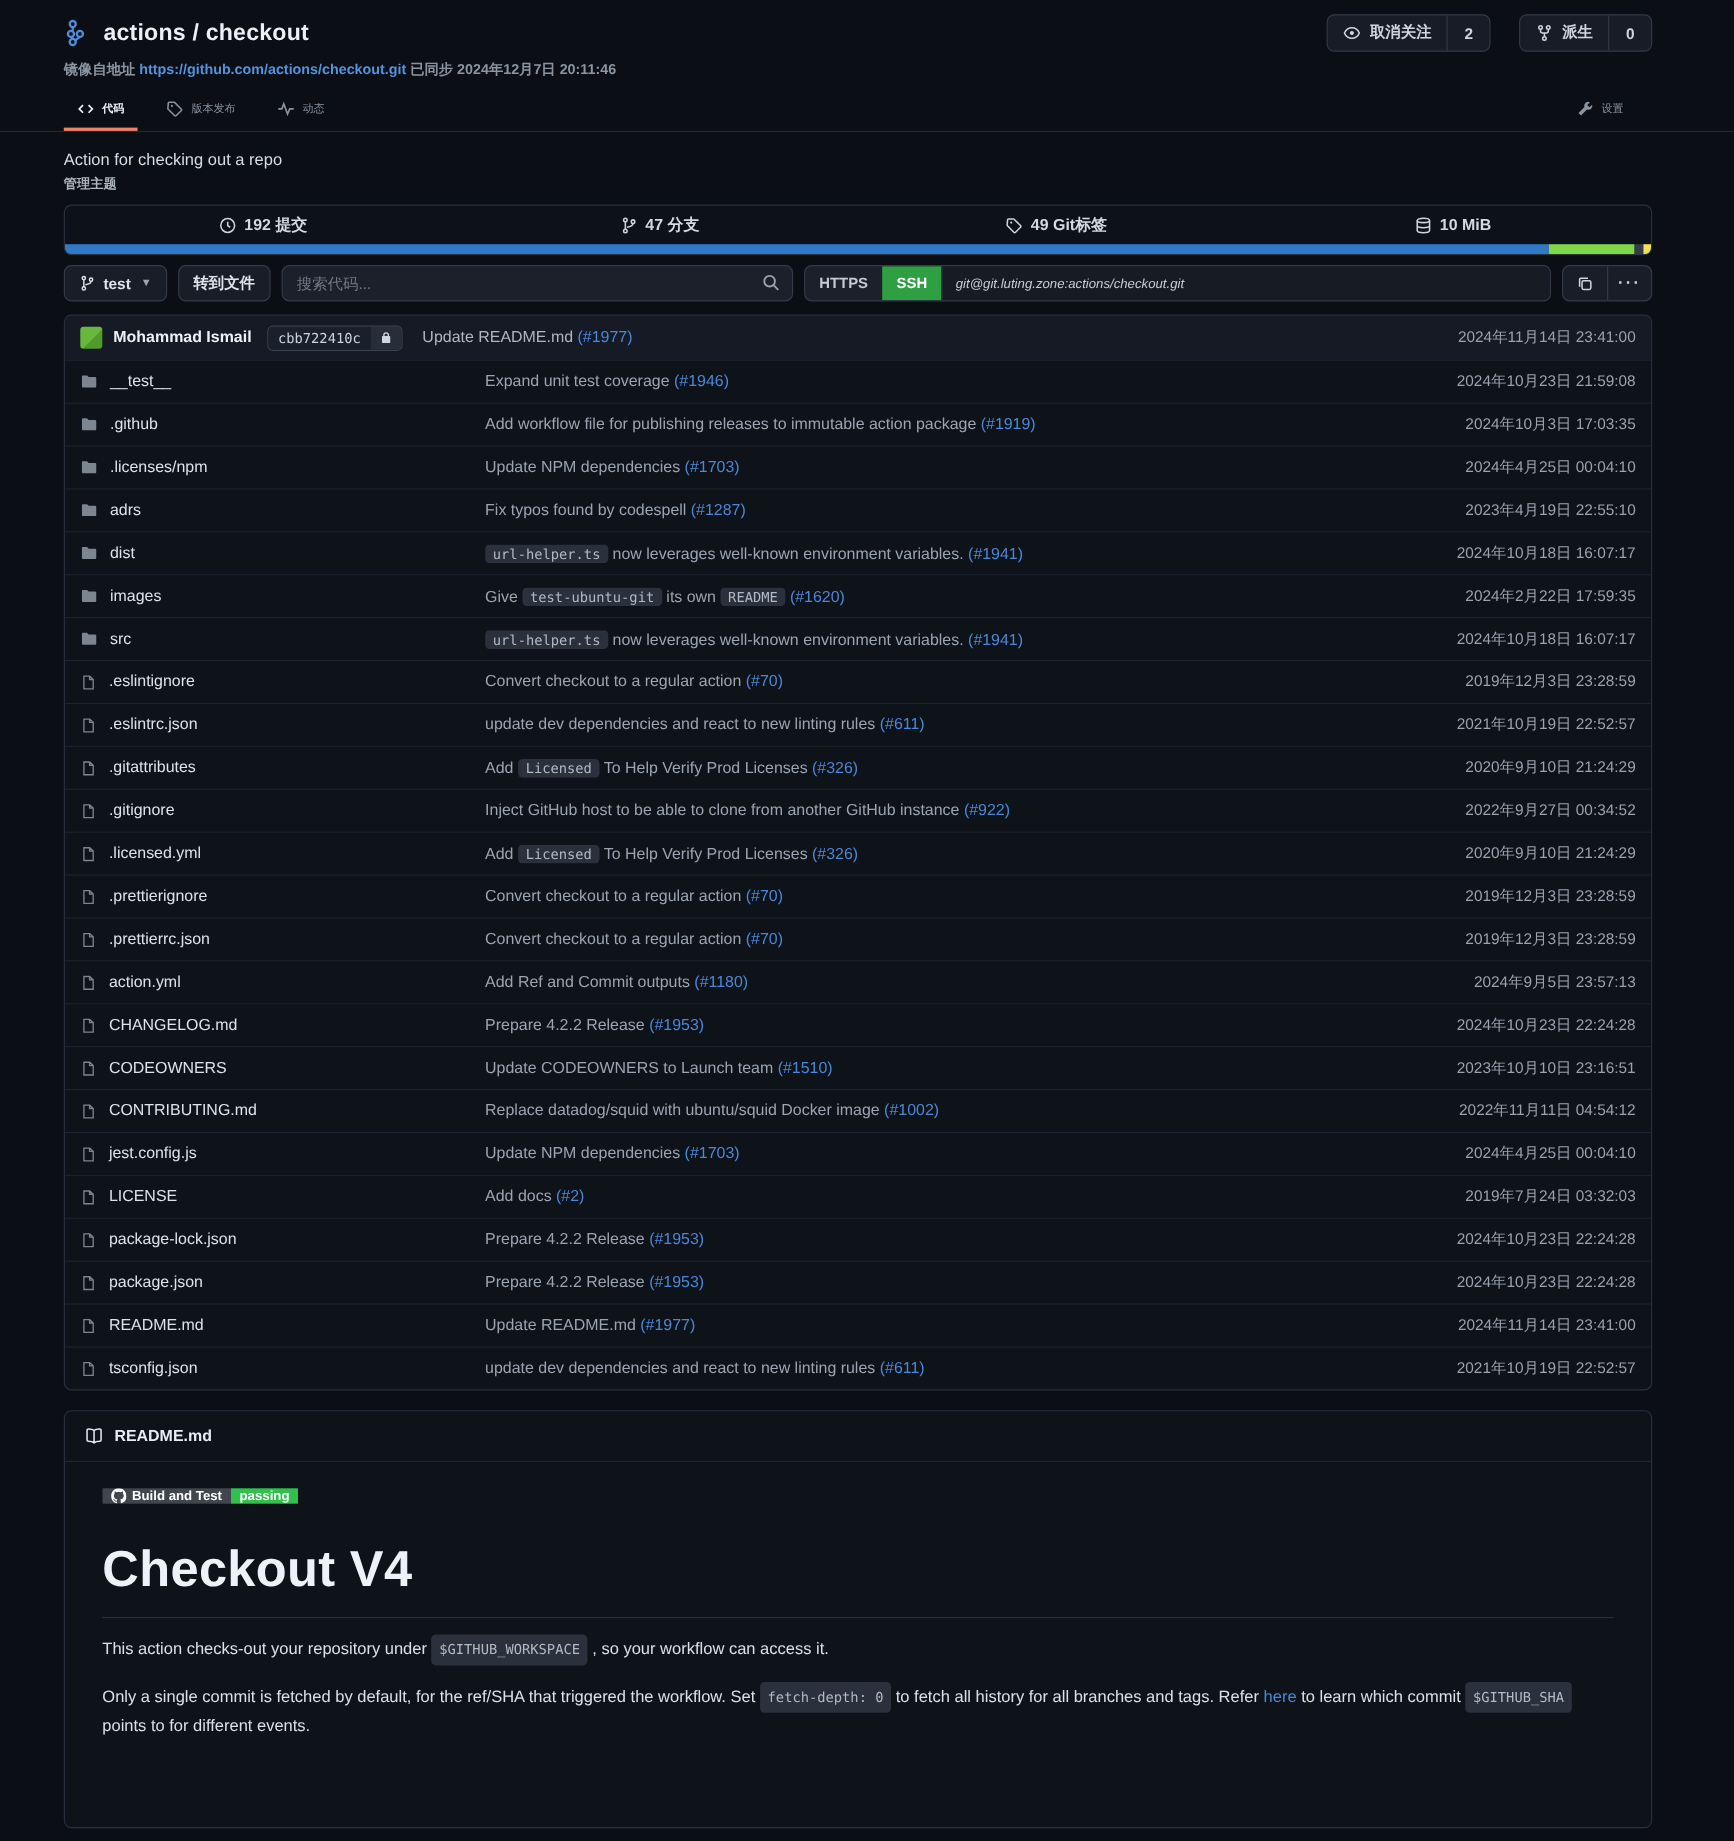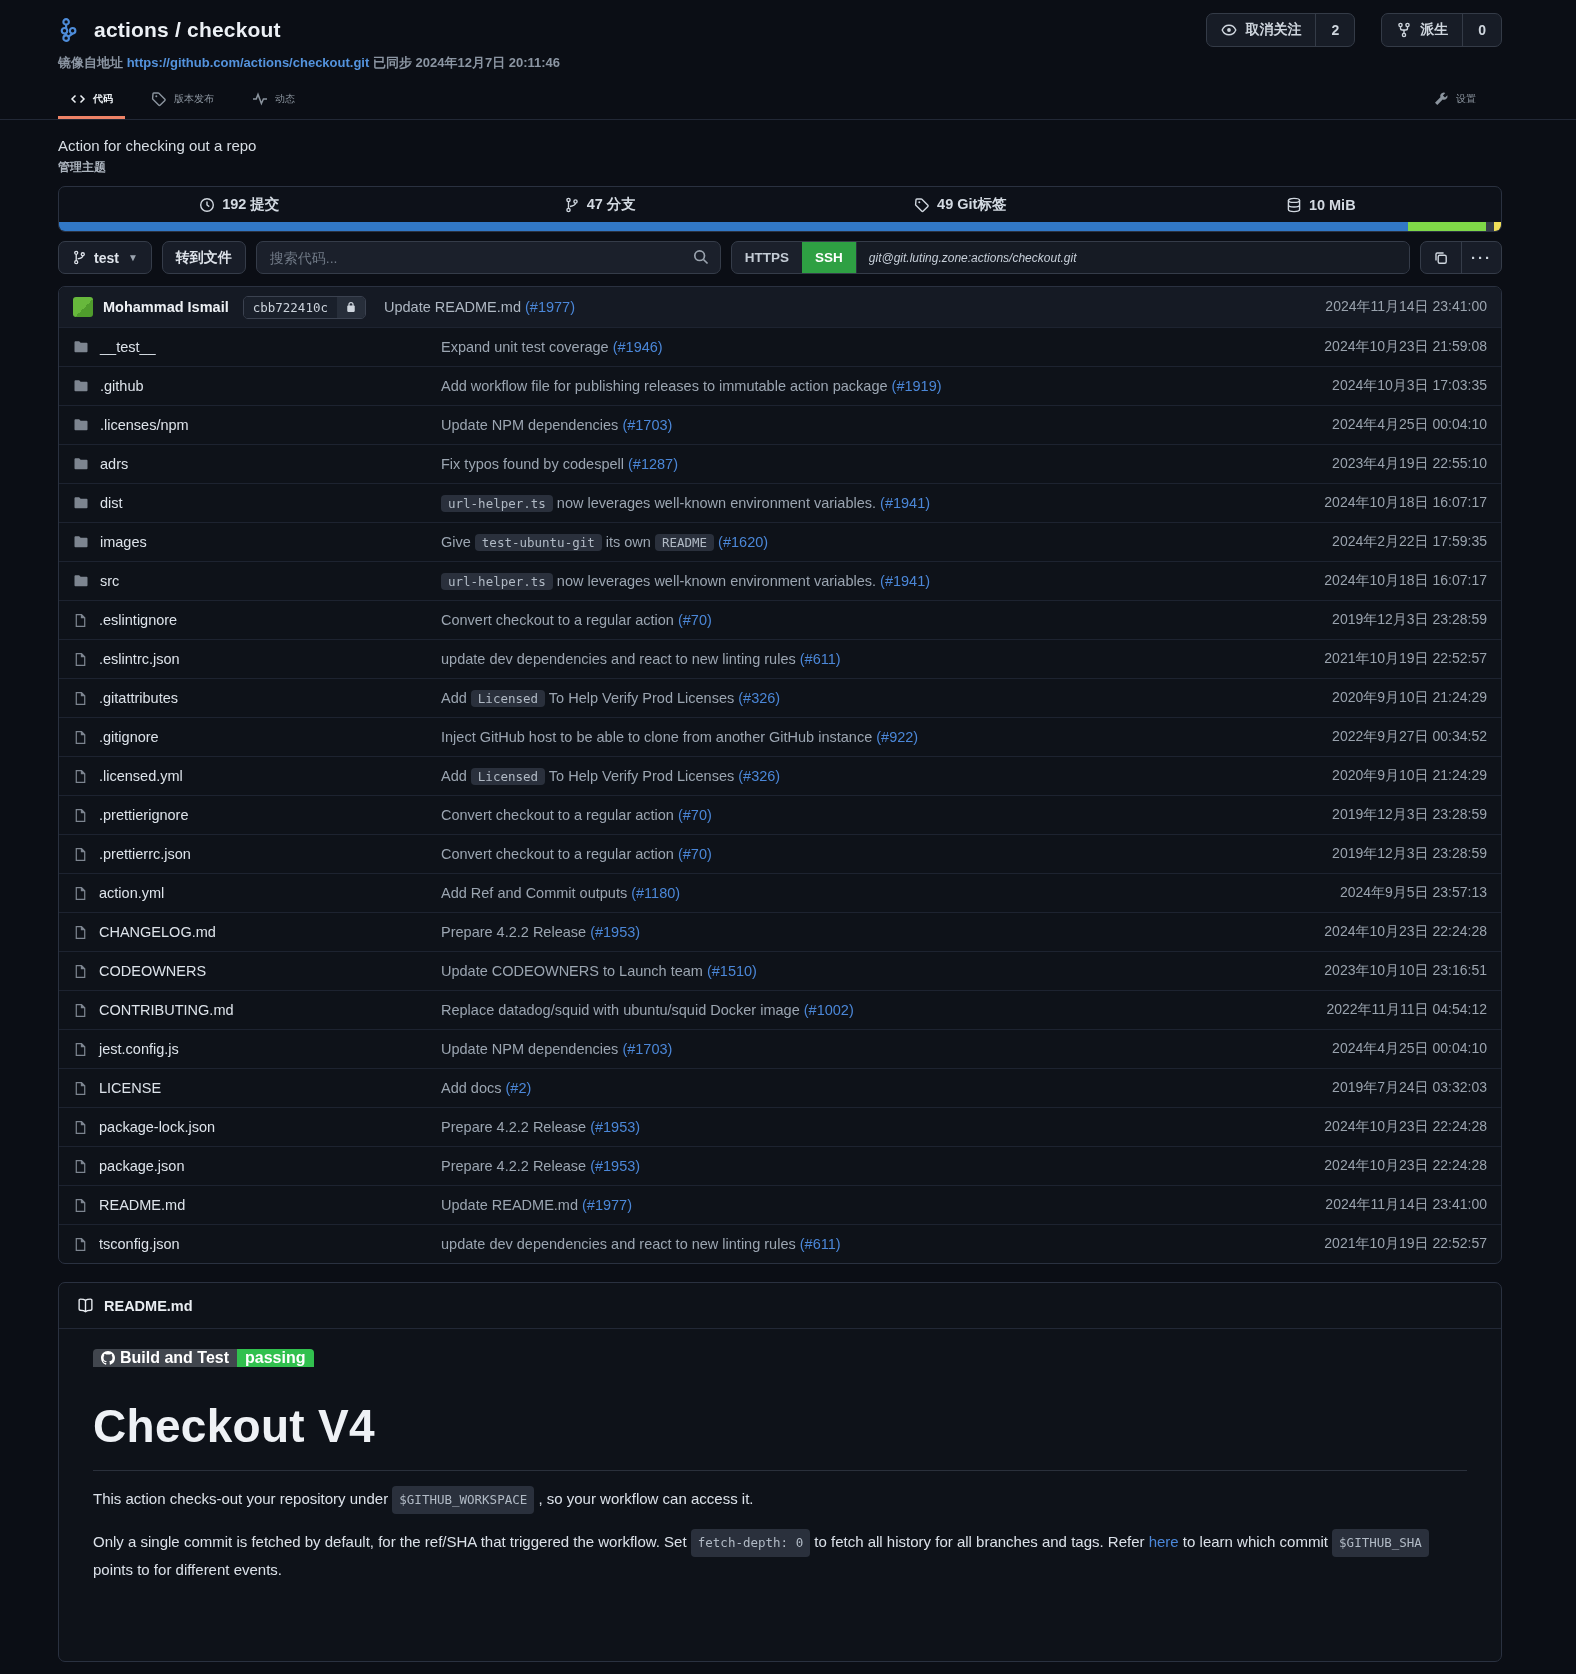--- a/index.html
+++ b/index.html
@@ -80,21 +80,21 @@
   .fname { color:#dde3ea; font-size:14.5px; font-weight:500; white-space:nowrap; }
   .fmsg { flex:1; color:#9ba5b1; font-size:14.5px; white-space:nowrap; overflow:hidden; }
   .fdate { color:#9aa3ae; font-size:14px; white-space:nowrap; margin-left:20px; }
   .chip { display:inline-block; background:#2a303c; border-radius:4px; padding:1px 7px; font-family:"DejaVu Sans Mono","Liberation Mono",monospace; font-size:12.5px; color:#b1bac5; }
 
   
   .readme { margin-top:18px; border:1px solid #2a3140; border-radius:7px; background:#0e1219; overflow:hidden; min-height:380px; }
   .readme-head { display:flex; align-items:center; gap:10px; height:46px; padding:0 18px; border-bottom:1px solid #222836; }
   .readme-head .ttl { font-size:14.5px; font-weight:700; color:#e9edf2; }
   .readme-body { padding:20px 34px 60px 34px; }
-  .badge { display:inline-flex; align-items:flex-start; border-radius:4px; overflow:hidden; height:22px; font-size:16px; font-weight:700; cursor:pointer; }
+  .badge { display:inline-flex; align-items:center; border-radius:4px; overflow:hidden; height:22px; font-size:12px; font-weight:700; cursor:pointer; }
   .badge .bl { display:flex; align-items:center; gap:5px; background:#41464e; color:#fff; padding:0 8px; }
   .badge .br { display:flex; align-items:center; background:#31c04e; color:#fff; padding:0 8px; }
   .readme-h1 { margin-top:28px; font-size:46px; font-weight:700; color:#eef1f5; letter-spacing:.3px; }
   .readme hr { border:none; border-top:1px solid #2a303b; margin:17px 0 0 0; }
   .readme p { margin-top:15px; font-size:15px; line-height:26px; color:#dbe1e9; font-weight:500; }
   .readme .chip { font-size:12.5px; }
   svg { display:block; }
 </style>
 </head>
 <body>

